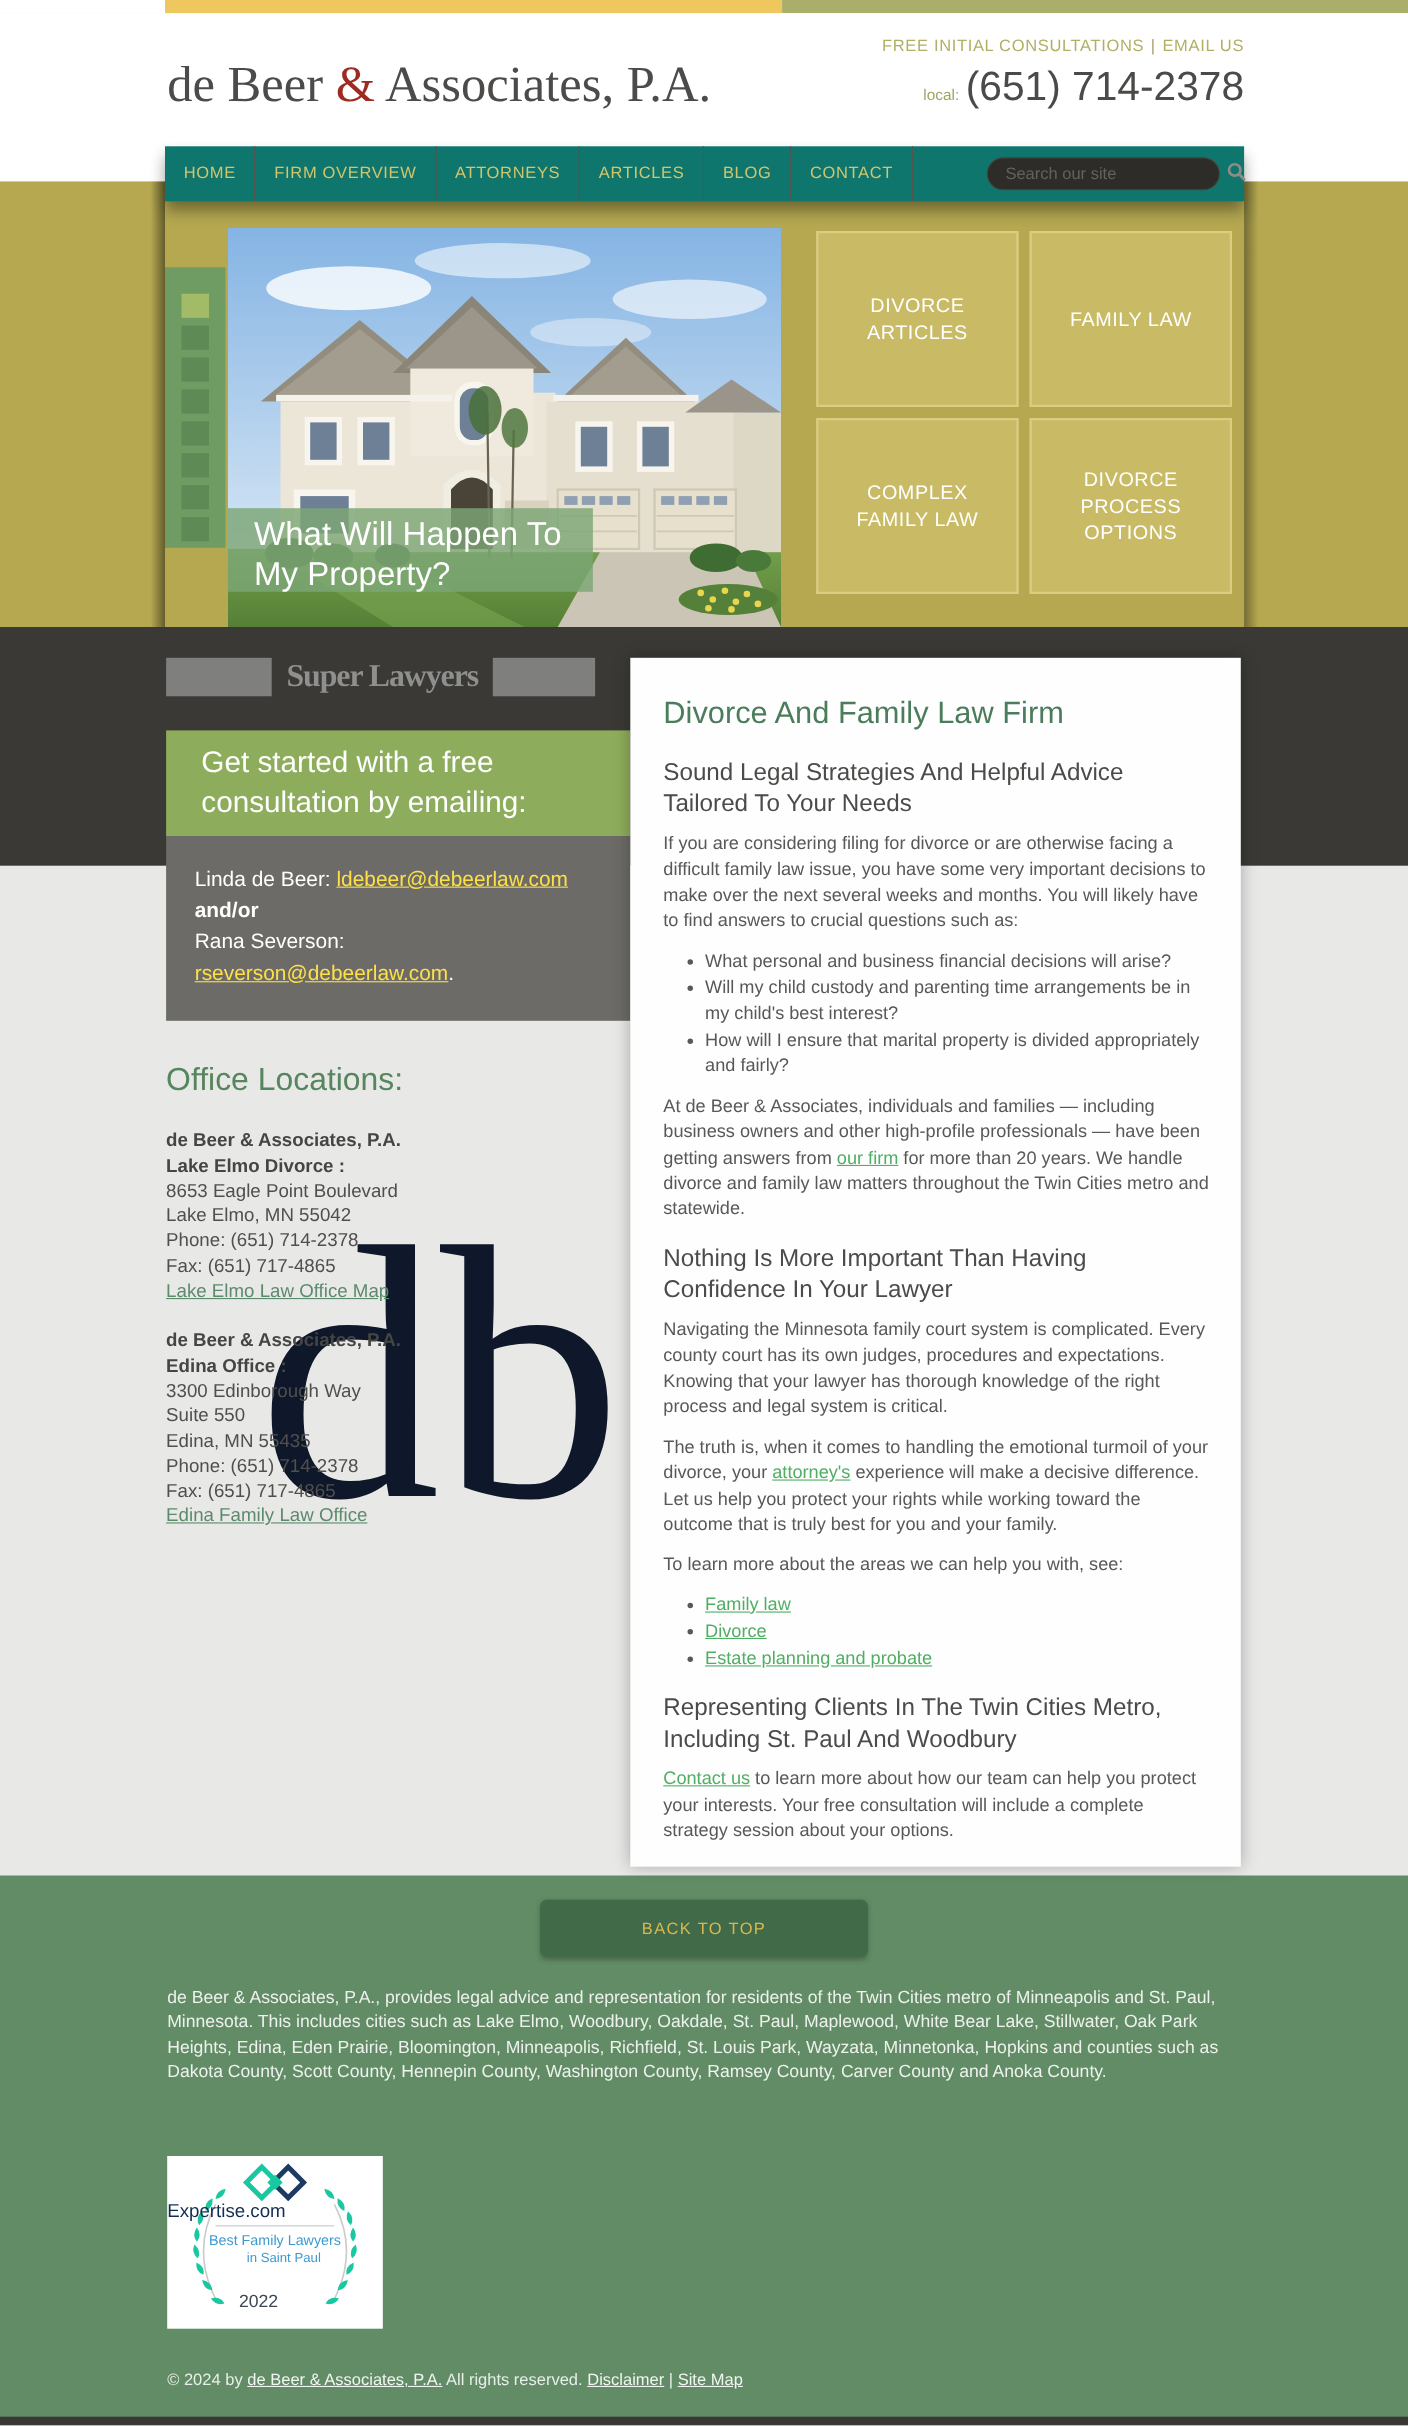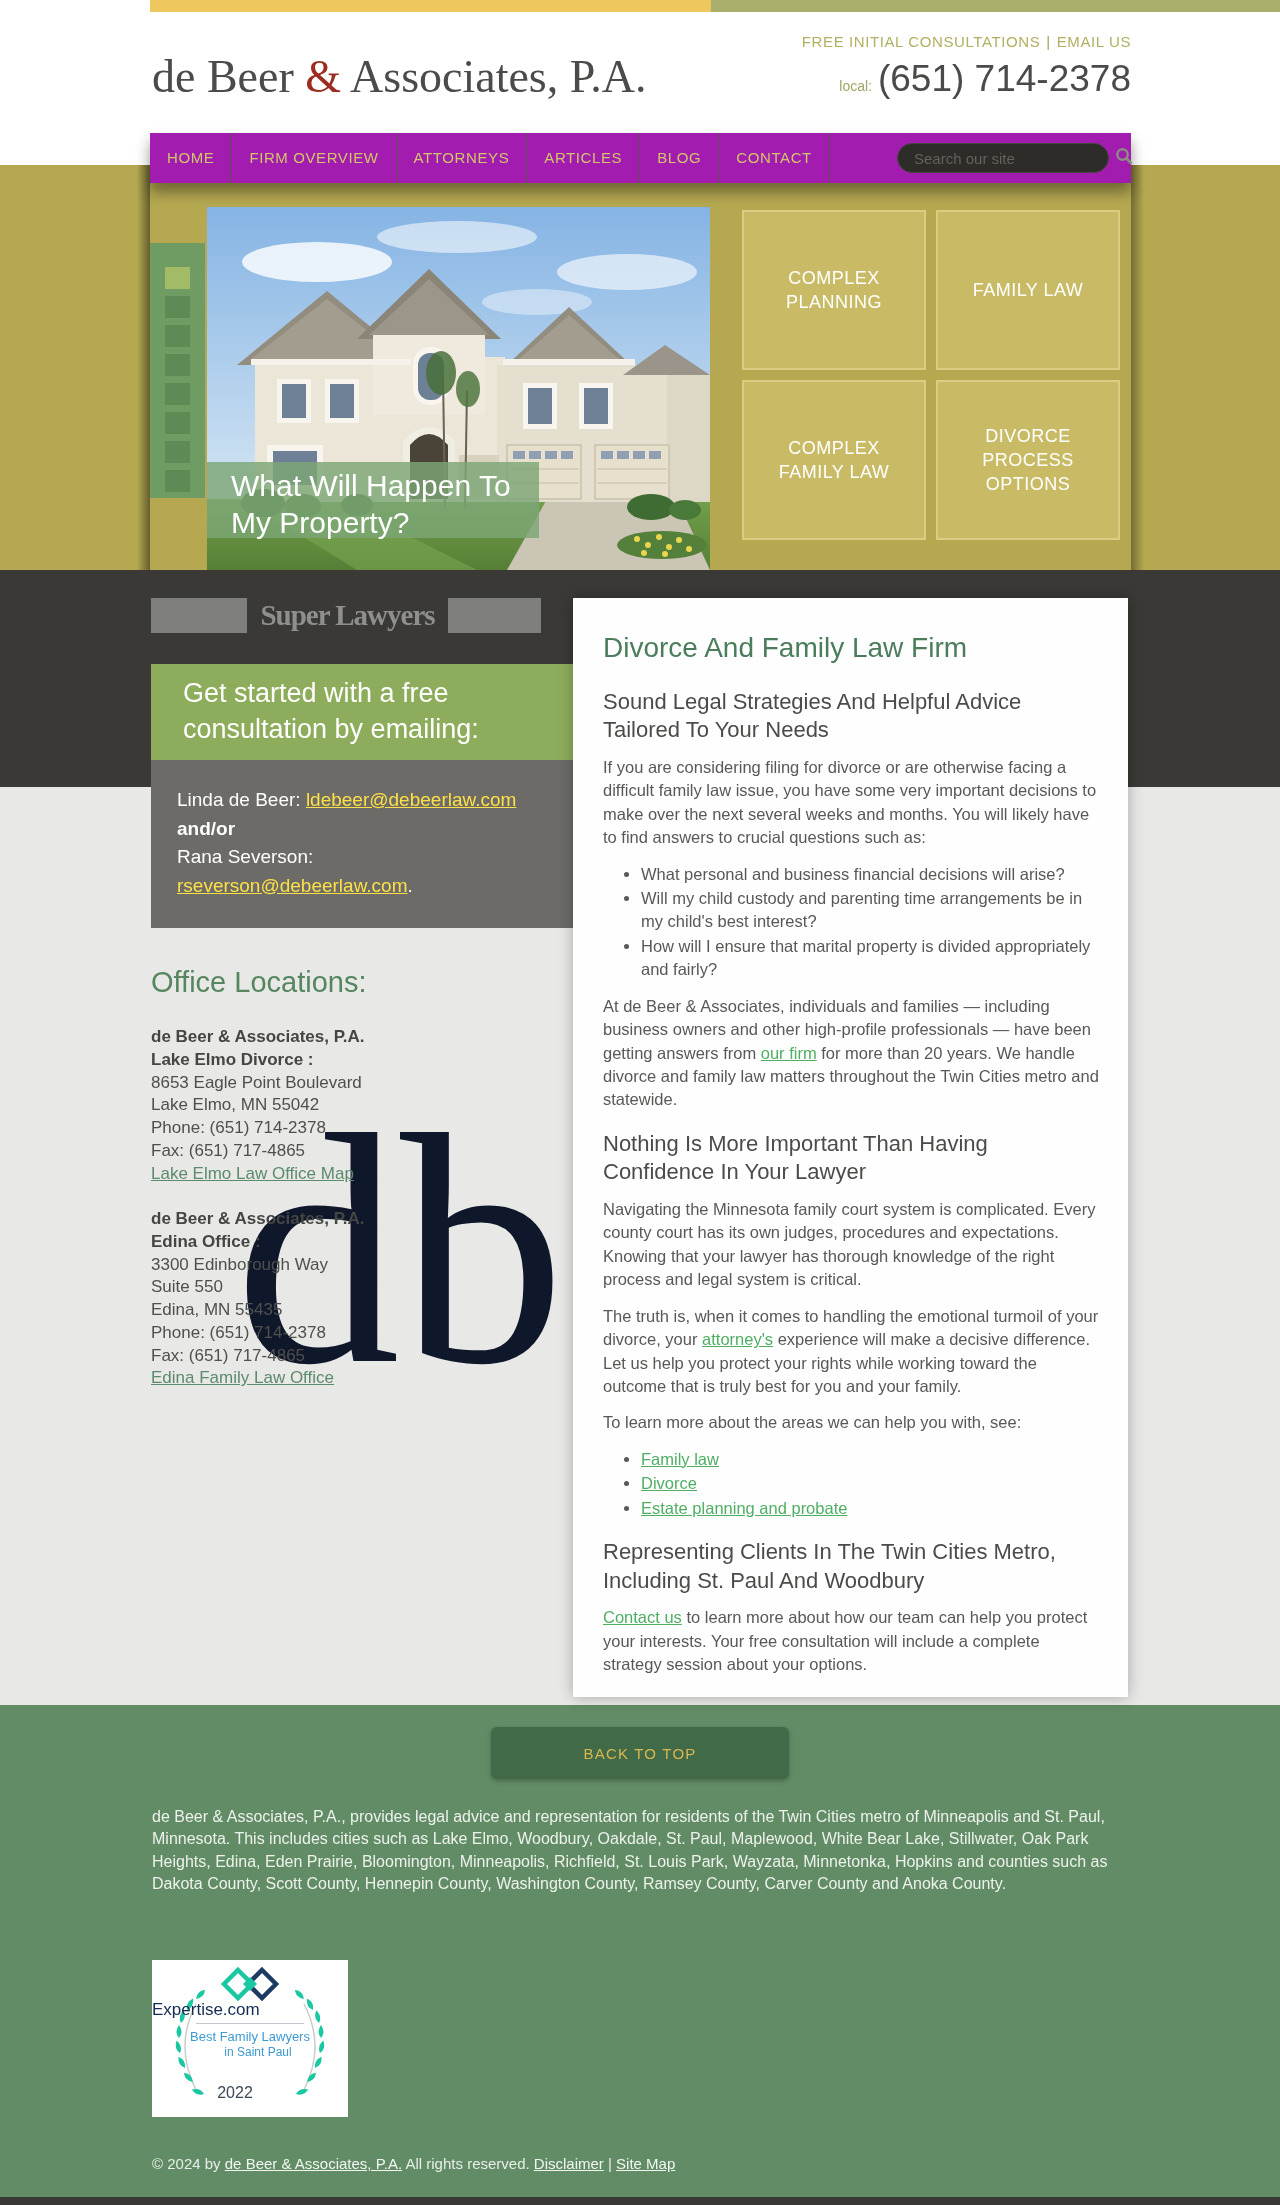--- a/index.html
+++ b/index.html
@@ -24,21 +24,21 @@
   .logo .amp{color:#9c2b21;}
   .header-right{position:absolute;top:33px;right:149px;text-align:right;}
   .consult-line{font-size:15px;letter-spacing:.6px;color:#b2af63;}
   .consult-line a{color:#b2af63;text-decoration:none;}
   .consult-line .sep{margin:0 6px;color:#a5a36a;}
   .phone-line{margin-top:8px;}
   .phone-line .local{font-size:14px;color:#a1a463;margin-right:6px;}
   .phone-line .phone{font-size:37px;color:#4b4a48;}
 
   
-  .nav{position:absolute;left:150px;top:133px;width:981px;height:50px;background:#a21caf;
+  .nav{position:absolute;left:150px;top:133px;width:981px;height:50px;background:#0f766e;
        display:flex;align-items:center;box-shadow:0 9px 13px rgba(25,25,15,.45);z-index:5;}
   .nav-item{padding:0 17px;line-height:50px;font-size:15px;letter-spacing:.6px;color:#d3c56a;
             border-right:1px solid #55544d;cursor:pointer;white-space:nowrap;}
   .nav-item:last-of-type{border-right:1px solid #55544d;}
   .search{margin-left:auto;margin-right:22px;width:212px;height:30px;background:#2d2c29;
           border:1px solid #46453f;border-radius:16px;display:flex;align-items:center;padding:0 10px 0 14px;}
   .search input{flex:1;background:transparent;border:none;outline:none;color:#9a9a92;font-size:15px;
                 font-family:"Liberation Sans",sans-serif;}
   .search input::placeholder{color:#63635c;}
   .search .mag{flex:0 0 auto;cursor:pointer;}
@@ -264,21 +264,21 @@
           <circle cx="458" cy="347" r="3"></circle>
       </g>
     </svg>
     <div class="hero-overlay">
       <div>What Will Happen To</div>
       <div>My Property?</div>
     </div>
   </div>
 
   <div class="hero-buttons">
-    <div class="hero-btn">COMPLEX PLANNING</div>
+    <div class="hero-btn">DIVORCE ARTICLES</div>
     <div class="hero-btn">FAMILY LAW</div>
     <div class="hero-btn">COMPLEX FAMILY LAW</div>
     <div class="hero-btn">DIVORCE PROCESS OPTIONS</div>
   </div>
 
   <div class="sl-rect l"></div>
   <div class="sl-logo">Super Lawyers</div>
   <div class="sl-rect r"></div>
 
   <div class="cta-green">Get started with a free consultation by emailing:</div>

